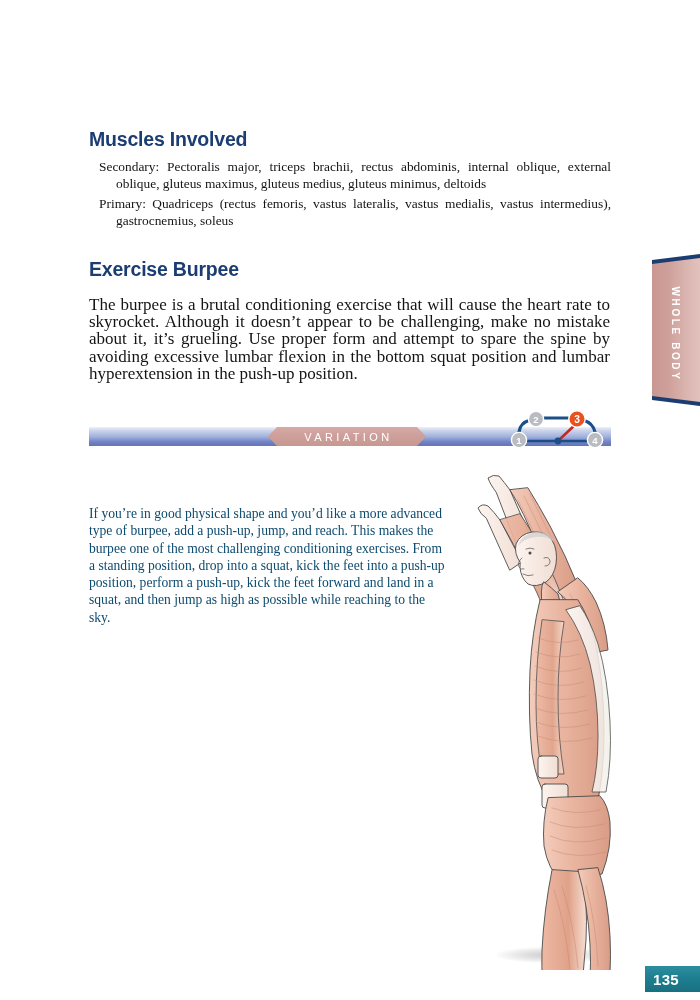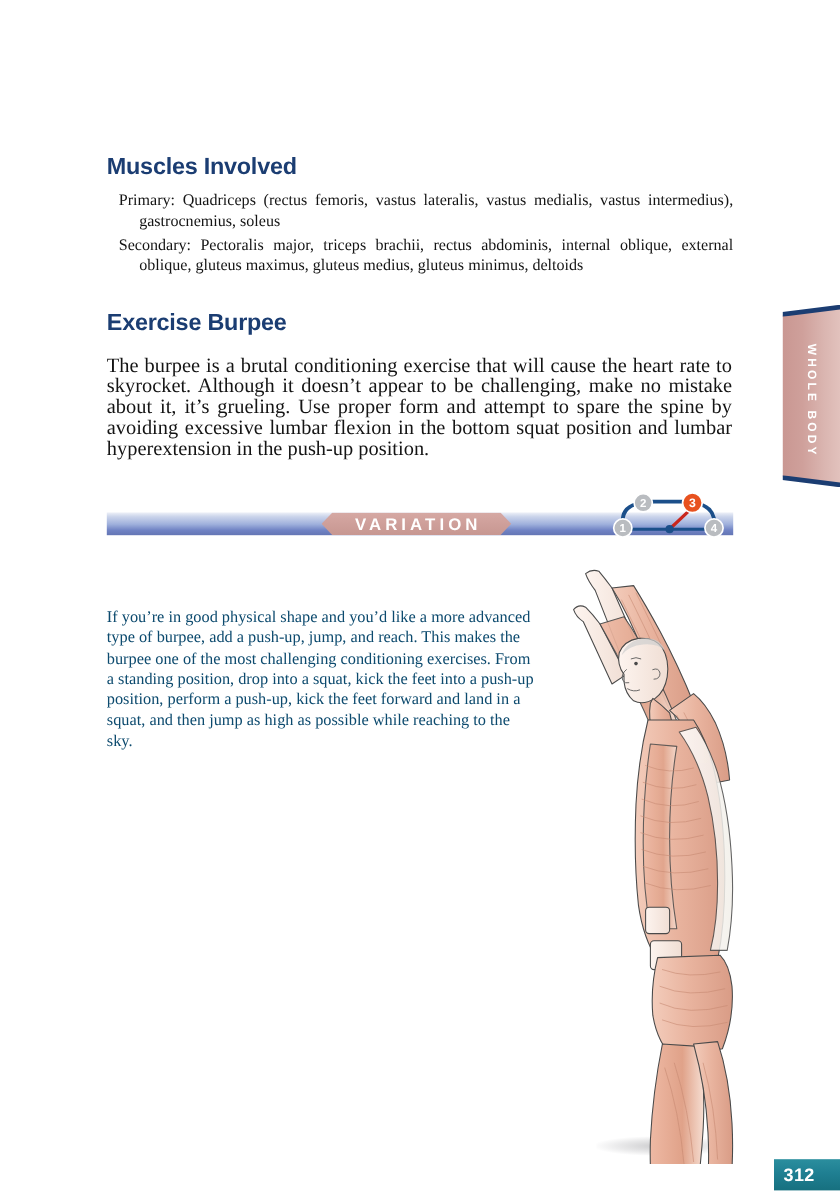--- a/index.html
+++ b/index.html
@@ -98,22 +98,22 @@
     width: 158px;
     height: 19px;
     background: linear-gradient(to bottom, #d6a9a4 0%, #cfa09b 45%, #c79791 100%);
     clip-path: polygon(9px 0, 149px 0, 158px 50%, 149px 100%, 9px 100%, 0 50%);
     display: flex;
     align-items: center;
     justify-content: center;
   }
   .banner-chip span {
     font-family: "Liberation Sans", sans-serif;
-    font-size: 14px;
-    font-weight: bold;
+    font-size: 11px;
+    font-weight: normal;
     letter-spacing: 3.4px;
     color: #ffffff;
     padding-left: 3px;
   }
 
   
   .step-diagram {
     position: absolute;
     left: 419px;
     top: -17px;
@@ -233,22 +233,22 @@
   }
 </style>
 </head>
 <body>
 
 <div class="page">
 
   <div class="section-heading" id="muscles-heading">Muscles Involved</div>
 
   <div class="muscle-list">
+    <div class="muscle-entry">Secondary: Pectoralis major, triceps brachii, rectus abdominis, internal oblique, external oblique, gluteus maximus, gluteus medius, gluteus minimus, deltoids</div>
     <div class="muscle-entry">Primary: Quadriceps (rectus femoris, vastus lateralis, vastus medialis, vastus intermedius), gastrocnemius, soleus</div>
-    <div class="muscle-entry">Secondary: Pectoralis major, triceps brachii, rectus abdominis, internal oblique, external oblique, gluteus maximus, gluteus medius, gluteus minimus, deltoids</div>
   </div>
 
   <div class="section-heading" id="notes-heading">Exercise Burpee</div>
 
   <div class="notes-body">The burpee is a brutal conditioning exercise that will cause the heart rate to skyrocket. Although it doesn’t appear to be challenging, make no mistake about it, it’s grueling. Use proper form and attempt to spare the spine by avoiding excessive lumbar flexion in the bottom squat position and lumbar hyperexten­sion in the push-up position.</div>
 
   <div class="variation-banner">
     <div class="banner-bar"></div>
 
     <div class="banner-chip">
@@ -415,16 +415,16 @@
   </svg>
 
   <div class="side-tab">
     <div class="side-tab-body"></div>
     <div class="side-tab-edge-top"></div>
     <div class="side-tab-edge-bot"></div>
     <div class="side-tab-label">WHOLE BODY</div>
   </div>
 
   <div class="page-number">
-    <span>312</span>
+    <span>135</span>
   </div>
 
 </div>
 
 </body></html>

